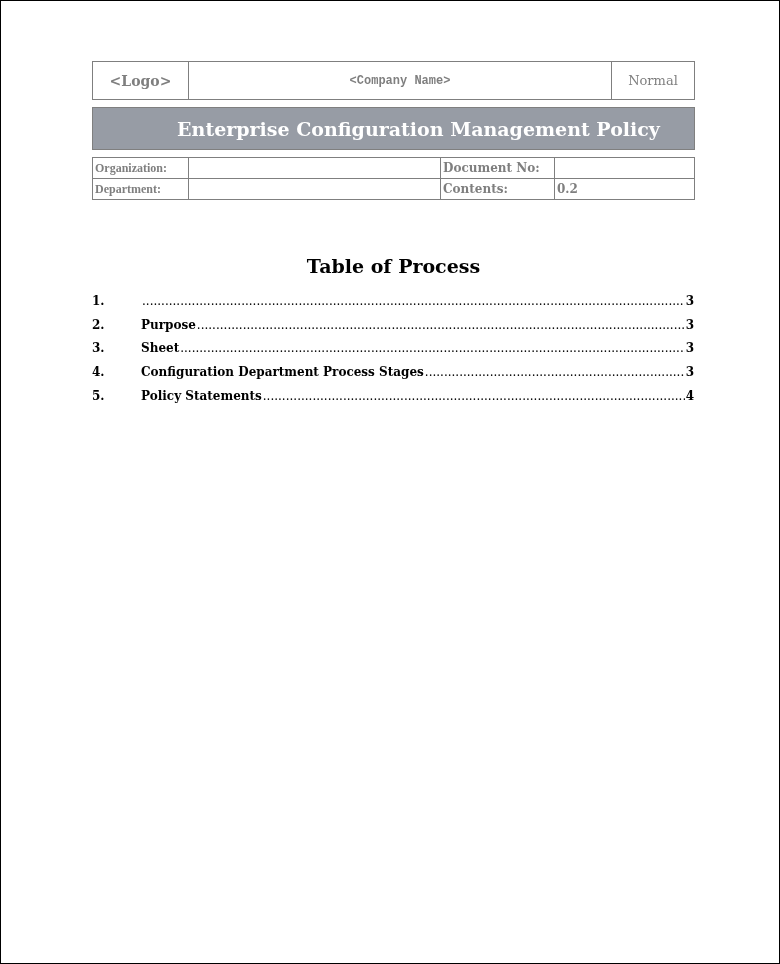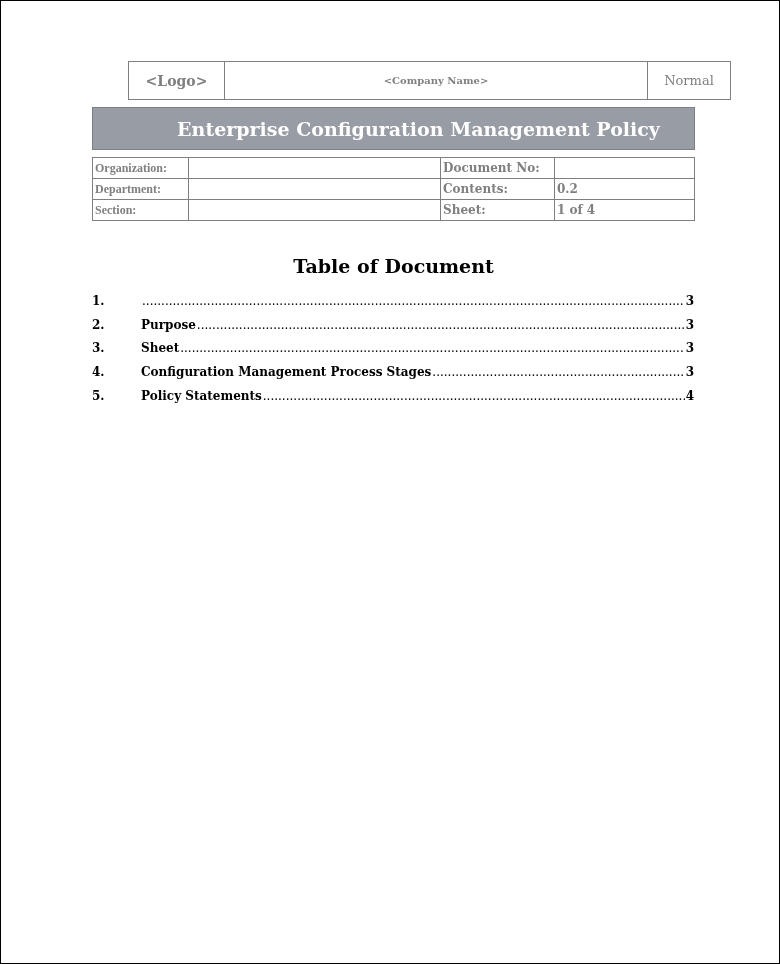--- a/index.html
+++ b/index.html
@@ -1,22 +1,22 @@
 <!DOCTYPE html>
 <html><head>
 <meta charset="utf-8">
 <style>
   html, body { margin:0; padding:0; }
   body { width:780px; height:964px; background:#fff; position:relative; overflow:hidden;
          font-family:"DejaVu Serif", "Liberation Serif", serif; }
   .page { position:absolute; left:0; top:0; width:778px; height:962px; border:1px solid #000; background:#fff; }
-  .hdr { position:absolute; left:91px; top:60px; width:603px; height:39px; border-collapse:collapse;margin-left:36px; }
+  .hdr { position:absolute; left:91px; top:60px; width:603px; height:39px; border-collapse:collapse; }
   .hdr td { border:1px solid #7f7f7f; color:#7f7f7f; text-align:center; padding:0; height:37px; }
   .hdr .logo { width:95px; font-weight:bold; font-size:14px; }
-  .hdr .comp { font-weight:bold; font-size:10px; }
+  .hdr .comp { font-weight:bold; font-size:12px;font-family:Liberation Mono, monospace; }
   .hdr .norm { width:82px; font-size:13px; }
   .titlebar { position:absolute; left:91px; top:106px; width:601px; height:41px; background:#979ca5;
               border:1px solid #7f7f7f; display:flex; align-items:center; justify-content:center; }
   .titlebar span { color:#fff; font-weight:bold; font-size:19px; padding-left:50px; }
   .meta { position:absolute; left:91px; top:156px; width:603px; border-collapse:collapse; }
   .meta td { border:1px solid #7f7f7f; color:#7f7f7f; font-weight:bold; font-size:12px; height:20px; padding:0 2px; }
   .meta .c1 { width:91px;font-family:Liberation Serif, serif; } .meta .c2 { width:247px; } .meta .c3 { width:109px; }
   .toc-title { position:absolute; left:91px; top:254px; width:603px; text-align:center; font-weight:bold; font-size:19px; color:#000; }
   .toc { position:absolute; left:91px; top:293px; width:602px; }
   .toc-row { display:flex; align-items:baseline; height:23.7px; font-weight:bold; font-size:12px; color:#000; }
@@ -52,30 +52,24 @@
       <td class="c2"></td>
       <td class="c3">Document No:</td>
       <td></td>
     </tr>
     <tr>
       <td class="c1">Department:</td>
       <td class="c2"></td>
       <td class="c3">Contents:</td>
       <td>0.2</td>
     </tr>
-    <tr>
-      <td class="c1">Section:</td>
-      <td class="c2"></td>
-      <td class="c3">Sheet:</td>
-      <td>1 of 4</td>
-    </tr>
   </tbody>
     </table>
 
-  <div class="toc-title">Table of Document</div>
+  <div class="toc-title">Table of Process</div>
 
   <div class="toc">
     <div class="toc-row">
       <span class="toc-num">1.</span>
       <span class="toc-dots"></span>
       <span class="toc-page">3</span>
     </div>
     <div class="toc-row">
       <span class="toc-num">2.</span>
       <span class="toc-label">Purpose</span>
@@ -83,21 +77,21 @@
       <span class="toc-page">3</span>
     </div>
     <div class="toc-row">
       <span class="toc-num">3.</span>
       <span class="toc-label">Sheet</span>
       <span class="toc-dots"></span>
       <span class="toc-page">3</span>
     </div>
     <div class="toc-row">
       <span class="toc-num">4.</span>
-      <span class="toc-label">Configuration Management Process Stages</span>
+      <span class="toc-label">Configuration Department Process Stages</span>
       <span class="toc-dots"></span>
       <span class="toc-page">3</span>
     </div>
     <div class="toc-row">
       <span class="toc-num">5.</span>
       <span class="toc-label">Policy Statements</span>
       <span class="toc-dots"></span>
       <span class="toc-page">4</span>
     </div>
   </div>

